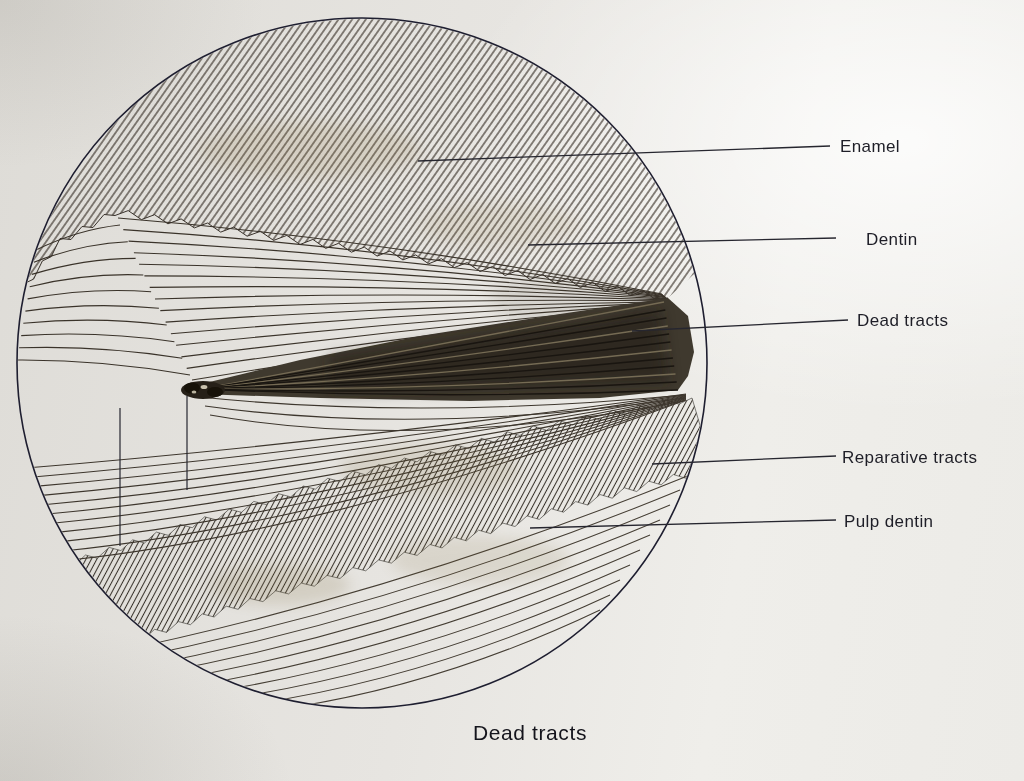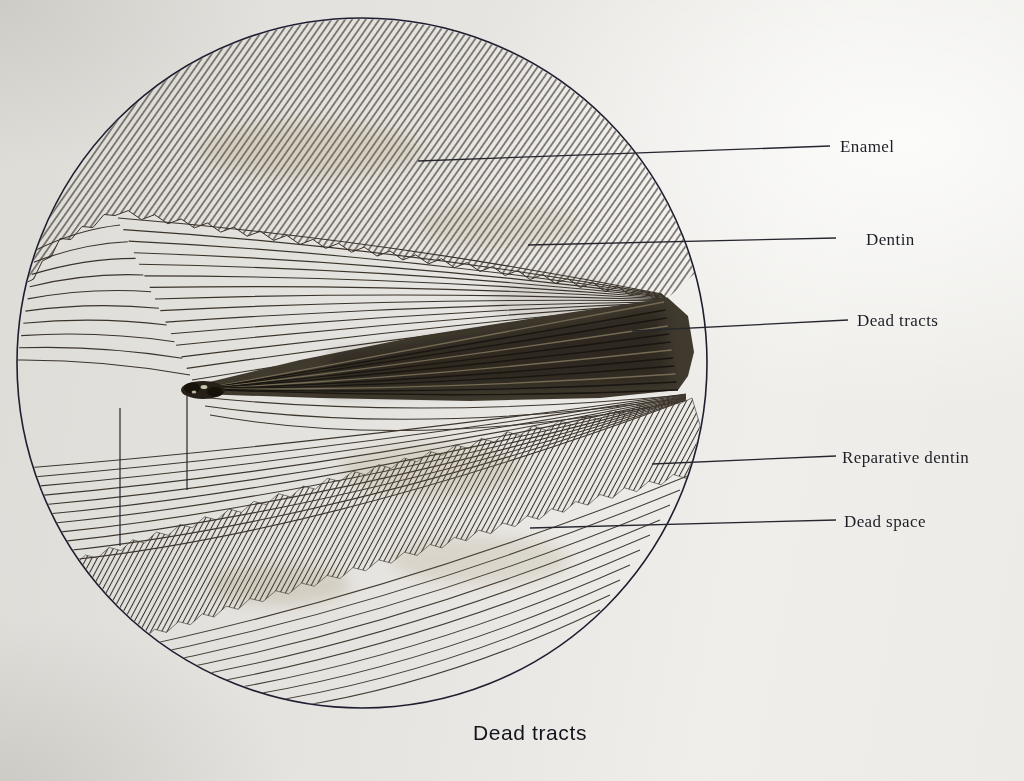--- a/index.html
+++ b/index.html
@@ -8,21 +8,21 @@
     background:
       radial-gradient(700px 420px at 88% 18%, rgba(255,255,255,.8), rgba(255,255,255,0) 65%),
       radial-gradient(420px 260px at 0% 102%, rgba(110,105,95,.18), rgba(110,105,95,0) 70%),
       radial-gradient(380px 240px at 0% 0%, rgba(110,105,95,.14), rgba(110,105,95,0) 70%),
       linear-gradient(100deg,#dedcd7 0%,#e7e5e1 45%,#efeeea 72%,#ecebe7 100%);
     font-family:"Liberation Sans",sans-serif;
   }
   svg.art{position:absolute;left:0;top:0;}
   .label{
     position:absolute;font-size:17px;color:#1e1e27;letter-spacing:.4px;
-    white-space:nowrap;font-family:Liberation Serif, serif;
+    white-space:nowrap;font-family:Liberation Sans, sans-serif;
   }
   .caption{
     position:absolute;left:0;top:721px;width:1060px;text-align:center;
     font-size:21px;color:#14141c;letter-spacing:.6px;
   }
   #g-upper-dentin path,#g-left-dentin path{fill:none;stroke:#3a332a;stroke-width:1.15;}
   #g-lower-dentin path{fill:none;stroke:#3d362d;stroke-width:1.1;}
   #g-lower2-dentin path{fill:none;stroke:#453e34;stroke-width:1.05;}
   #g-dead-streaks path{fill:none;stroke-width:1.3;}
   #g-edges path{fill:none;stroke:#39322b;stroke-width:1;}
@@ -159,17 +159,17 @@
       <line x1="528" y1="245" x2="836" y2="238"></line>
       <line x1="632" y1="331" x2="848" y2="320"></line>
       <line x1="652" y1="464" x2="836" y2="456"></line>
       <line x1="530" y1="528" x2="836" y2="520"></line>
     </g>
   </svg>
 
   <div class="label" style="left:840px;top:137px">Enamel</div>
   <div class="label" style="left:866px;top:230px">Dentin</div>
   <div class="label" style="left:857px;top:311px">Dead tracts</div>
-  <div class="label" style="left:842px;top:448px">Reparative dentin</div>
-  <div class="label" style="left:844px;top:512px">Dead space</div>
+  <div class="label" style="left:842px;top:448px">Reparative tracts</div>
+  <div class="label" style="left:844px;top:512px">Pulp dentin</div>
 
   <div class="caption">Dead tracts</div>
 </div>
 
 </body></html>

